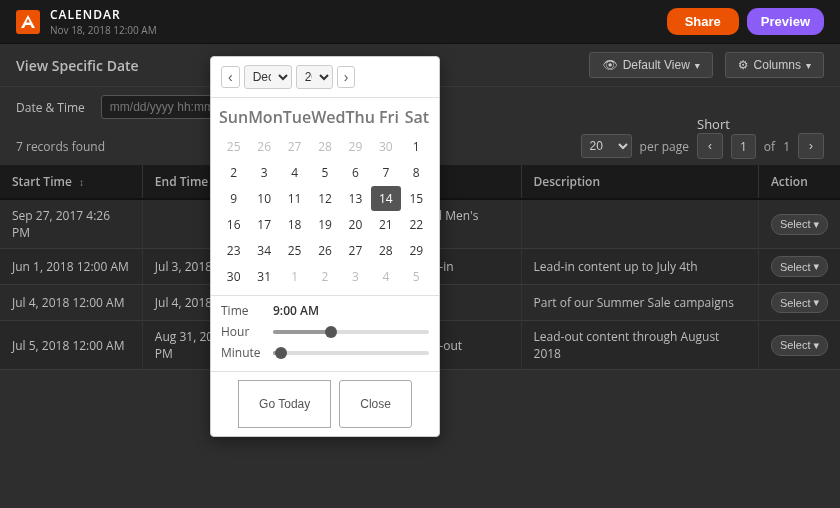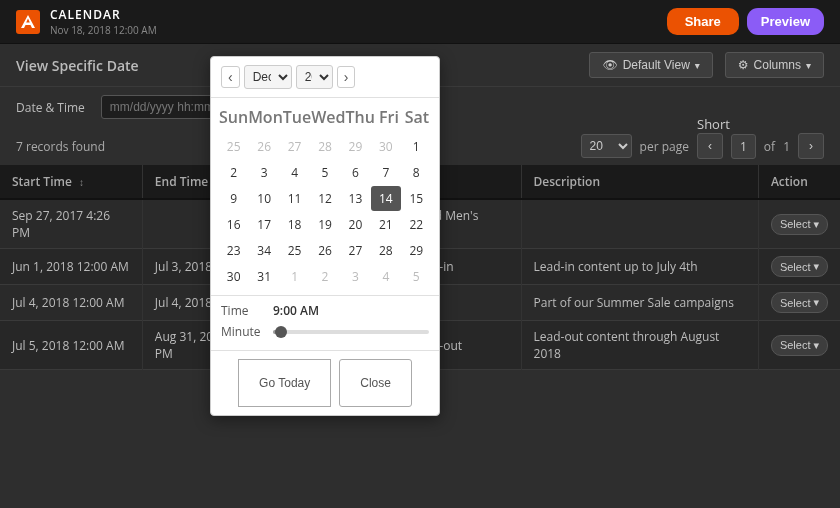--- a/index.html
+++ b/index.html
@@ -507,20 +507,29 @@
             <span class="cal-day other-month">5</span>
           </div>
       </div>
 
       <div class="cal-time-section">
         <div class="cal-time-row">
           <span class="cal-time-label">Time</span>
           <span class="cal-time-value">9:00 AM</span>
         </div>
         <div class="cal-time-row">
+          <span class="cal-time-label">Hour</span>
+          <div class="cal-slider-container">
+            <div class="cal-slider-track">
+              <div class="cal-slider-fill" id="hour-fill" style="width: 37%;"></div>
+              <div class="cal-slider-thumb" id="hour-thumb" style="left: calc(37% - 6px);"></div>
+            </div>
+          </div>
+        </div>
+        <div class="cal-time-row">
           <span class="cal-time-label">Minute</span>
           <div class="cal-slider-container">
             <div class="cal-slider-track">
               <div class="cal-slider-fill" id="minute-fill" style="width: 5%;"></div>
               <div class="cal-slider-thumb" id="minute-thumb" style="left: calc(5% - 6px);"></div>
             </div>
           </div>
         </div>
       </div>
 

